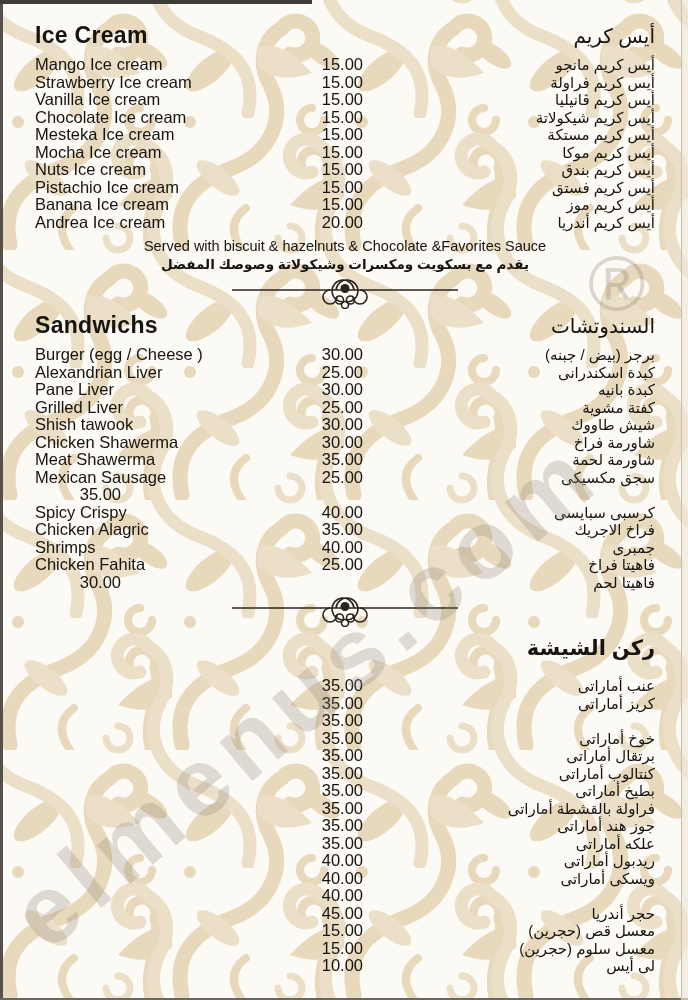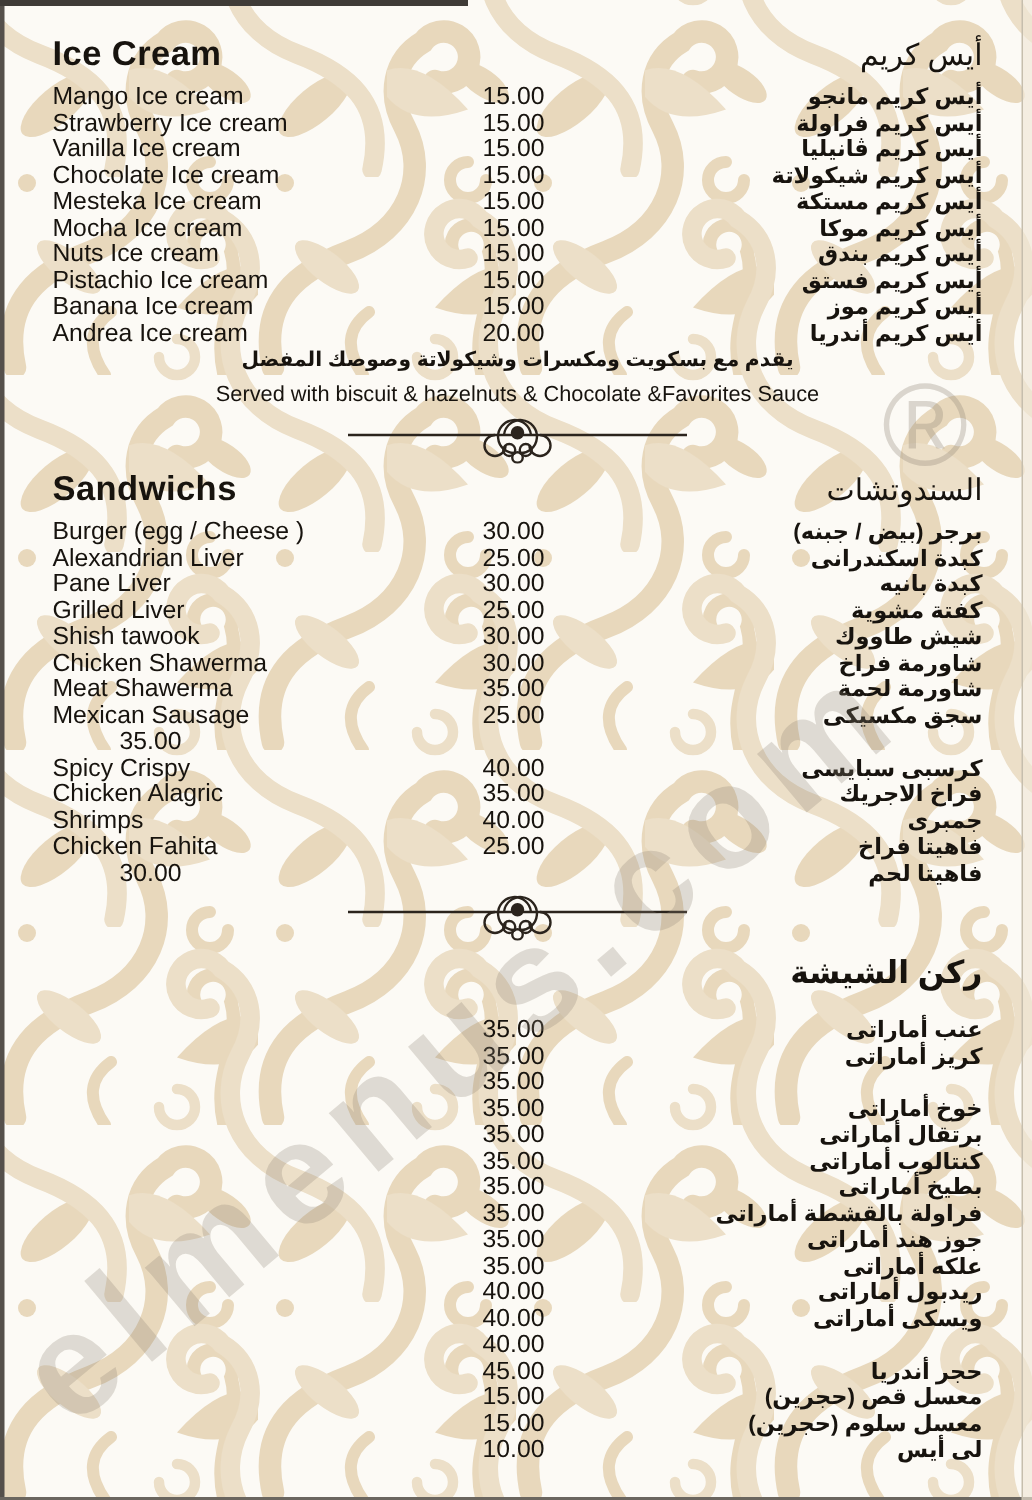--- a/index.html
+++ b/index.html
@@ -10,21 +10,21 @@
   }
   .bg{position:absolute;left:0;top:0;z-index:0;}
   .content{position:relative;z-index:2;padding:22px 33px 0 35px;}
   .row{display:flex;align-items:baseline;}
   .sec-title-en{font-size:23px;font-weight:700;margin:0;letter-spacing:.3px;flex:1;}
   .sec-title-ar{font-size:20px;font-weight:400;margin:0;direction:rtl;text-align:right;}
   .head-row{margin-bottom:7px;}
   .item-row{font-size:16.5px;line-height:17.5px;height:17.5px;}
   .item-en{flex:0 0 242px;white-space:nowrap;}
   .item-price{flex:0 0 86px;text-align:right;}
-  .item-ar{flex:1;text-align:right;direction:rtl;font-weight:700;font-size:15px;white-space:nowrap;}
+  .item-ar{flex:1;text-align:right;direction:rtl;font-weight:400;font-size:15px;white-space:nowrap;}
   .note{text-align:center;}
   .note-en{font-size:14.5px;line-height:20px;margin-top:5px;}
   .note-ar{font-size:13.5px;line-height:17px;font-weight:700;direction:rtl;}
   .divider{display:flex;justify-content:center;margin:2px 0 3px;}
   .shisha-title{
     font-size:21px;font-weight:700;direction:rtl;
     margin:9px 0 17px;
   }
   .shisha-row .item-en{flex:0 0 242px;}
   .wm{
@@ -134,22 +134,22 @@
             <span class="item-en">Banana Ice cream</span>
             <span class="item-price">15.00</span>
             <span class="item-ar">أيس كريم موز</span>
           </div>
           <div class="row item-row">
             <span class="item-en">Andrea Ice cream</span>
             <span class="item-price">20.00</span>
             <span class="item-ar">أيس كريم أندريا</span>
           </div>
         </div>
+      <div class="note note-en">Served with biscuit &amp; hazelnuts &amp; Chocolate &amp;Favorites Sauce</div>
       <div class="note note-ar">يقدم مع بسكويت ومكسرات وشيكولاتة وصوصك المفضل</div>
-      <div class="note note-en">Served with biscuit &amp; hazelnuts &amp; Chocolate &amp;Favorites Sauce</div>
       <div class="divider">
         <svg width="230" height="34" viewBox="0 0 230 34">
           <g fill="none" stroke="#2b241d" stroke-width="1.6">
             <line x1="2" y1="15" x2="228" y2="15"></line>
             <path d="M106,15 a11,11 0 1 1 10,12"></path>
             <path d="M100,15 a7,7 0 1 0 7,7"></path>
             <path d="M124,15 a11,11 0 1 0 -10,12"></path>
             <path d="M130,15 a7,7 0 1 1 -7,7"></path>
             <circle cx="109.5" cy="25" r="4"></circle>
             <circle cx="120.5" cy="25" r="4"></circle>

